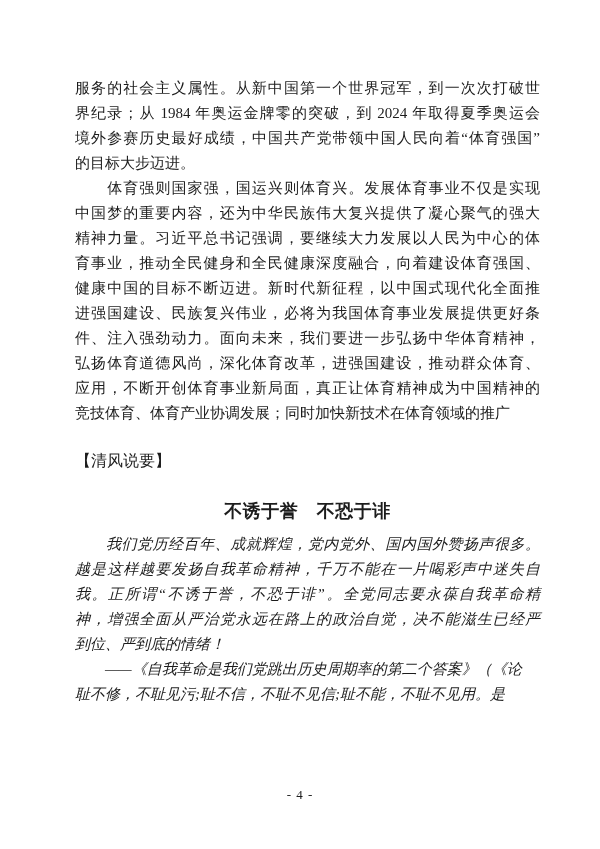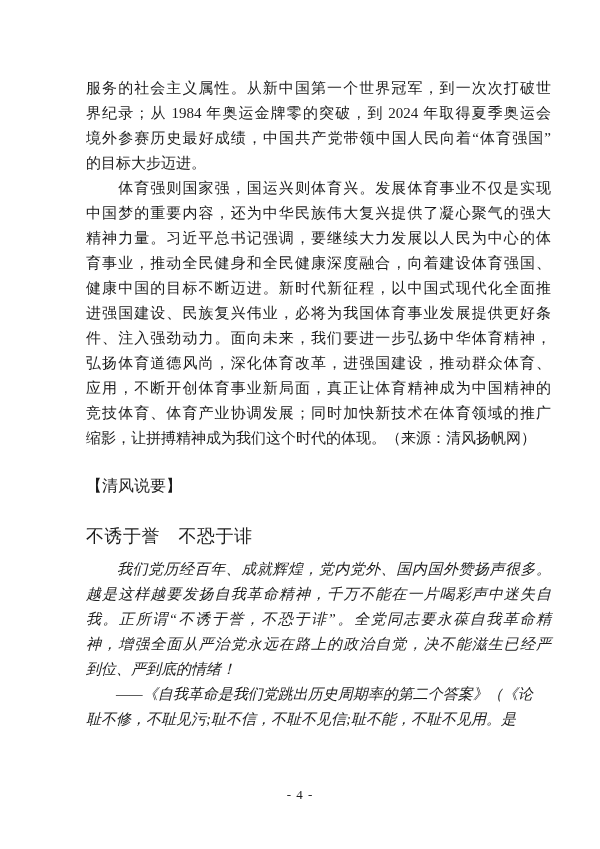--- a/index.html
+++ b/index.html
@@ -11,21 +11,21 @@
     position: relative;
     width: 600px;
     height: 849px;
     background: #ffffff;
     overflow: hidden;
     font-family: "Liberation Serif", "DejaVu Serif", serif;
     color: #1c1c1c;
   }
   .content {
     position: absolute;
-    left: 86px;
+    left: 75px;
     top: 76px;
     width: 465px;
   }
   .body-block .para .line {
     font-size: 15px;
     line-height: 25px;
     height: 25px;
     text-align: justify;
     text-align-last: justify;
     white-space: nowrap;
@@ -37,23 +37,24 @@
   }
   .section-label {
     margin-top: 22px;
     font-size: 16px;
     line-height: 25px;
     height: 25px;
   }
   .article-title {
     margin: 25px 0 0 0;
     font-size: 18px;
-    font-weight: normal;
+    font-weight: bold;
     line-height: 27px;
     height: 27px;
+    text-align: center;
     letter-spacing: 0.5px;
   }
   .body2 {
     margin-top: 7px;
     font-style: italic;
   }
   .footer {
     position: absolute;
     left: 0;
     right: 0;
@@ -80,21 +81,20 @@
           <div class="line">　　体育强则国家强，国运兴则体育兴。发展体育事业不仅是实现</div>
           <div class="line">中国梦的重要内容，还为中华民族伟大复兴提供了凝心聚气的强大</div>
           <div class="line">精神力量。习近平总书记强调，要继续大力发展以人民为中心的体</div>
           <div class="line">育事业，推动全民健身和全民健康深度融合，向着建设体育强国、</div>
           <div class="line">健康中国的目标不断迈进。新时代新征程，以中国式现代化全面推</div>
           <div class="line">进强国建设、民族复兴伟业，必将为我国体育事业发展提供更好条</div>
           <div class="line">件、注入强劲动力。面向未来，我们要进一步弘扬中华体育精神，</div>
           <div class="line">弘扬体育道德风尚，深化体育改革，进强国建设，推动群众体育、</div>
           <div class="line">应用，不断开创体育事业新局面，真正让体育精神成为中国精神的</div>
           <div class="line">竞技体育、体育产业协调发展；同时加快新技术在体育领域的推广</div>
-          <div class="line">缩影，让拼搏精神成为我们这个时代的体现。（来源：清风扬帆网）</div>
         </div>
       </div>
 
     <div class="section-label">【清风说要】</div>
 
     <h1 class="article-title">不诱于誉　不恐于诽</h1>
 
     <div class="body-block body2">
         <div class="para">
           <div class="line">　　我们党历经百年、成就辉煌，党内党外、国内国外赞扬声很多。</div>

